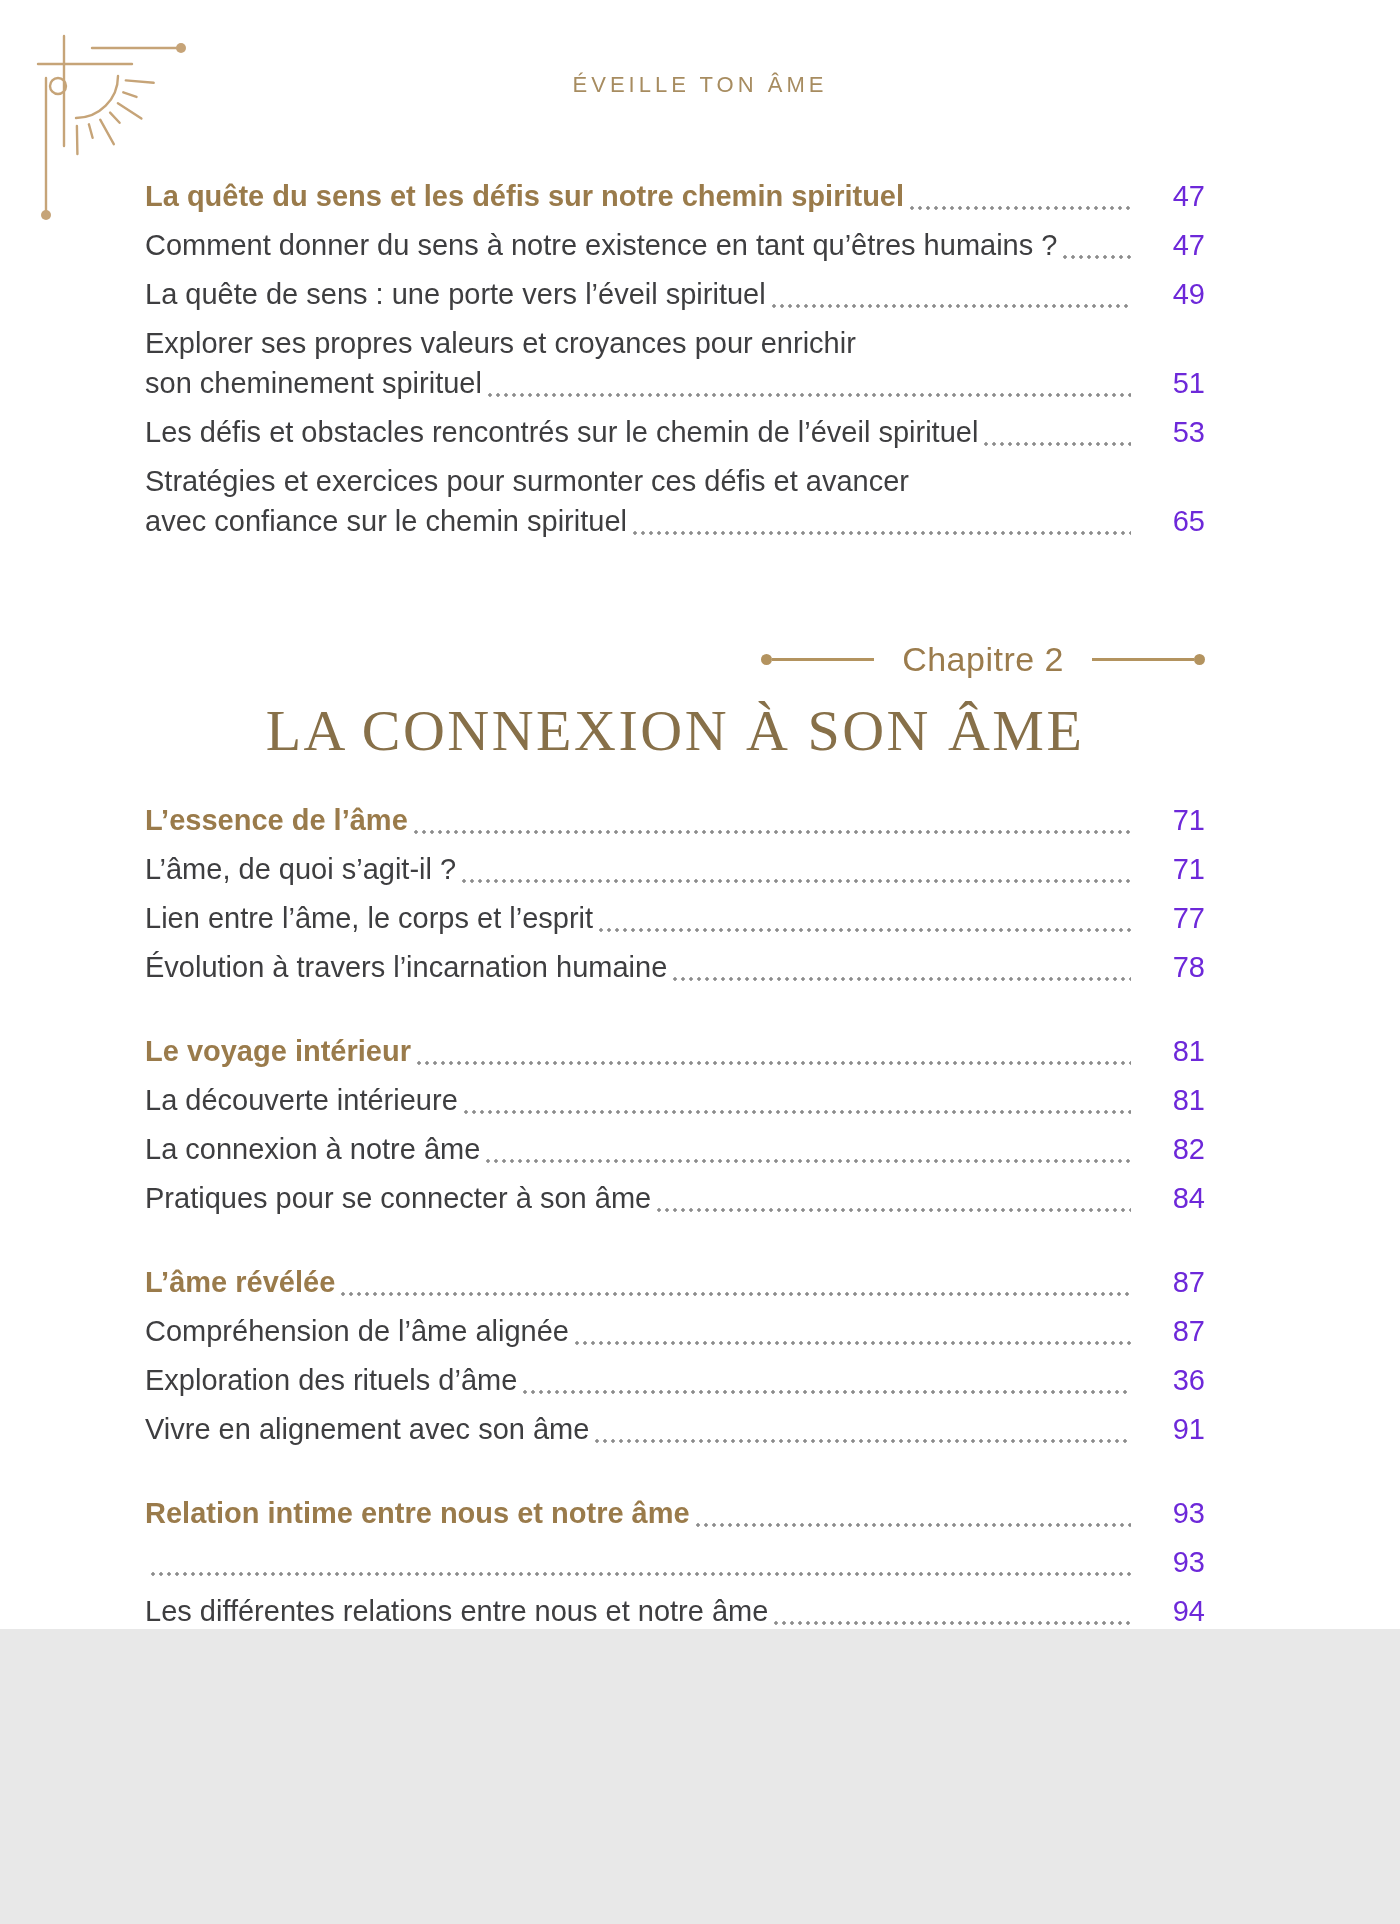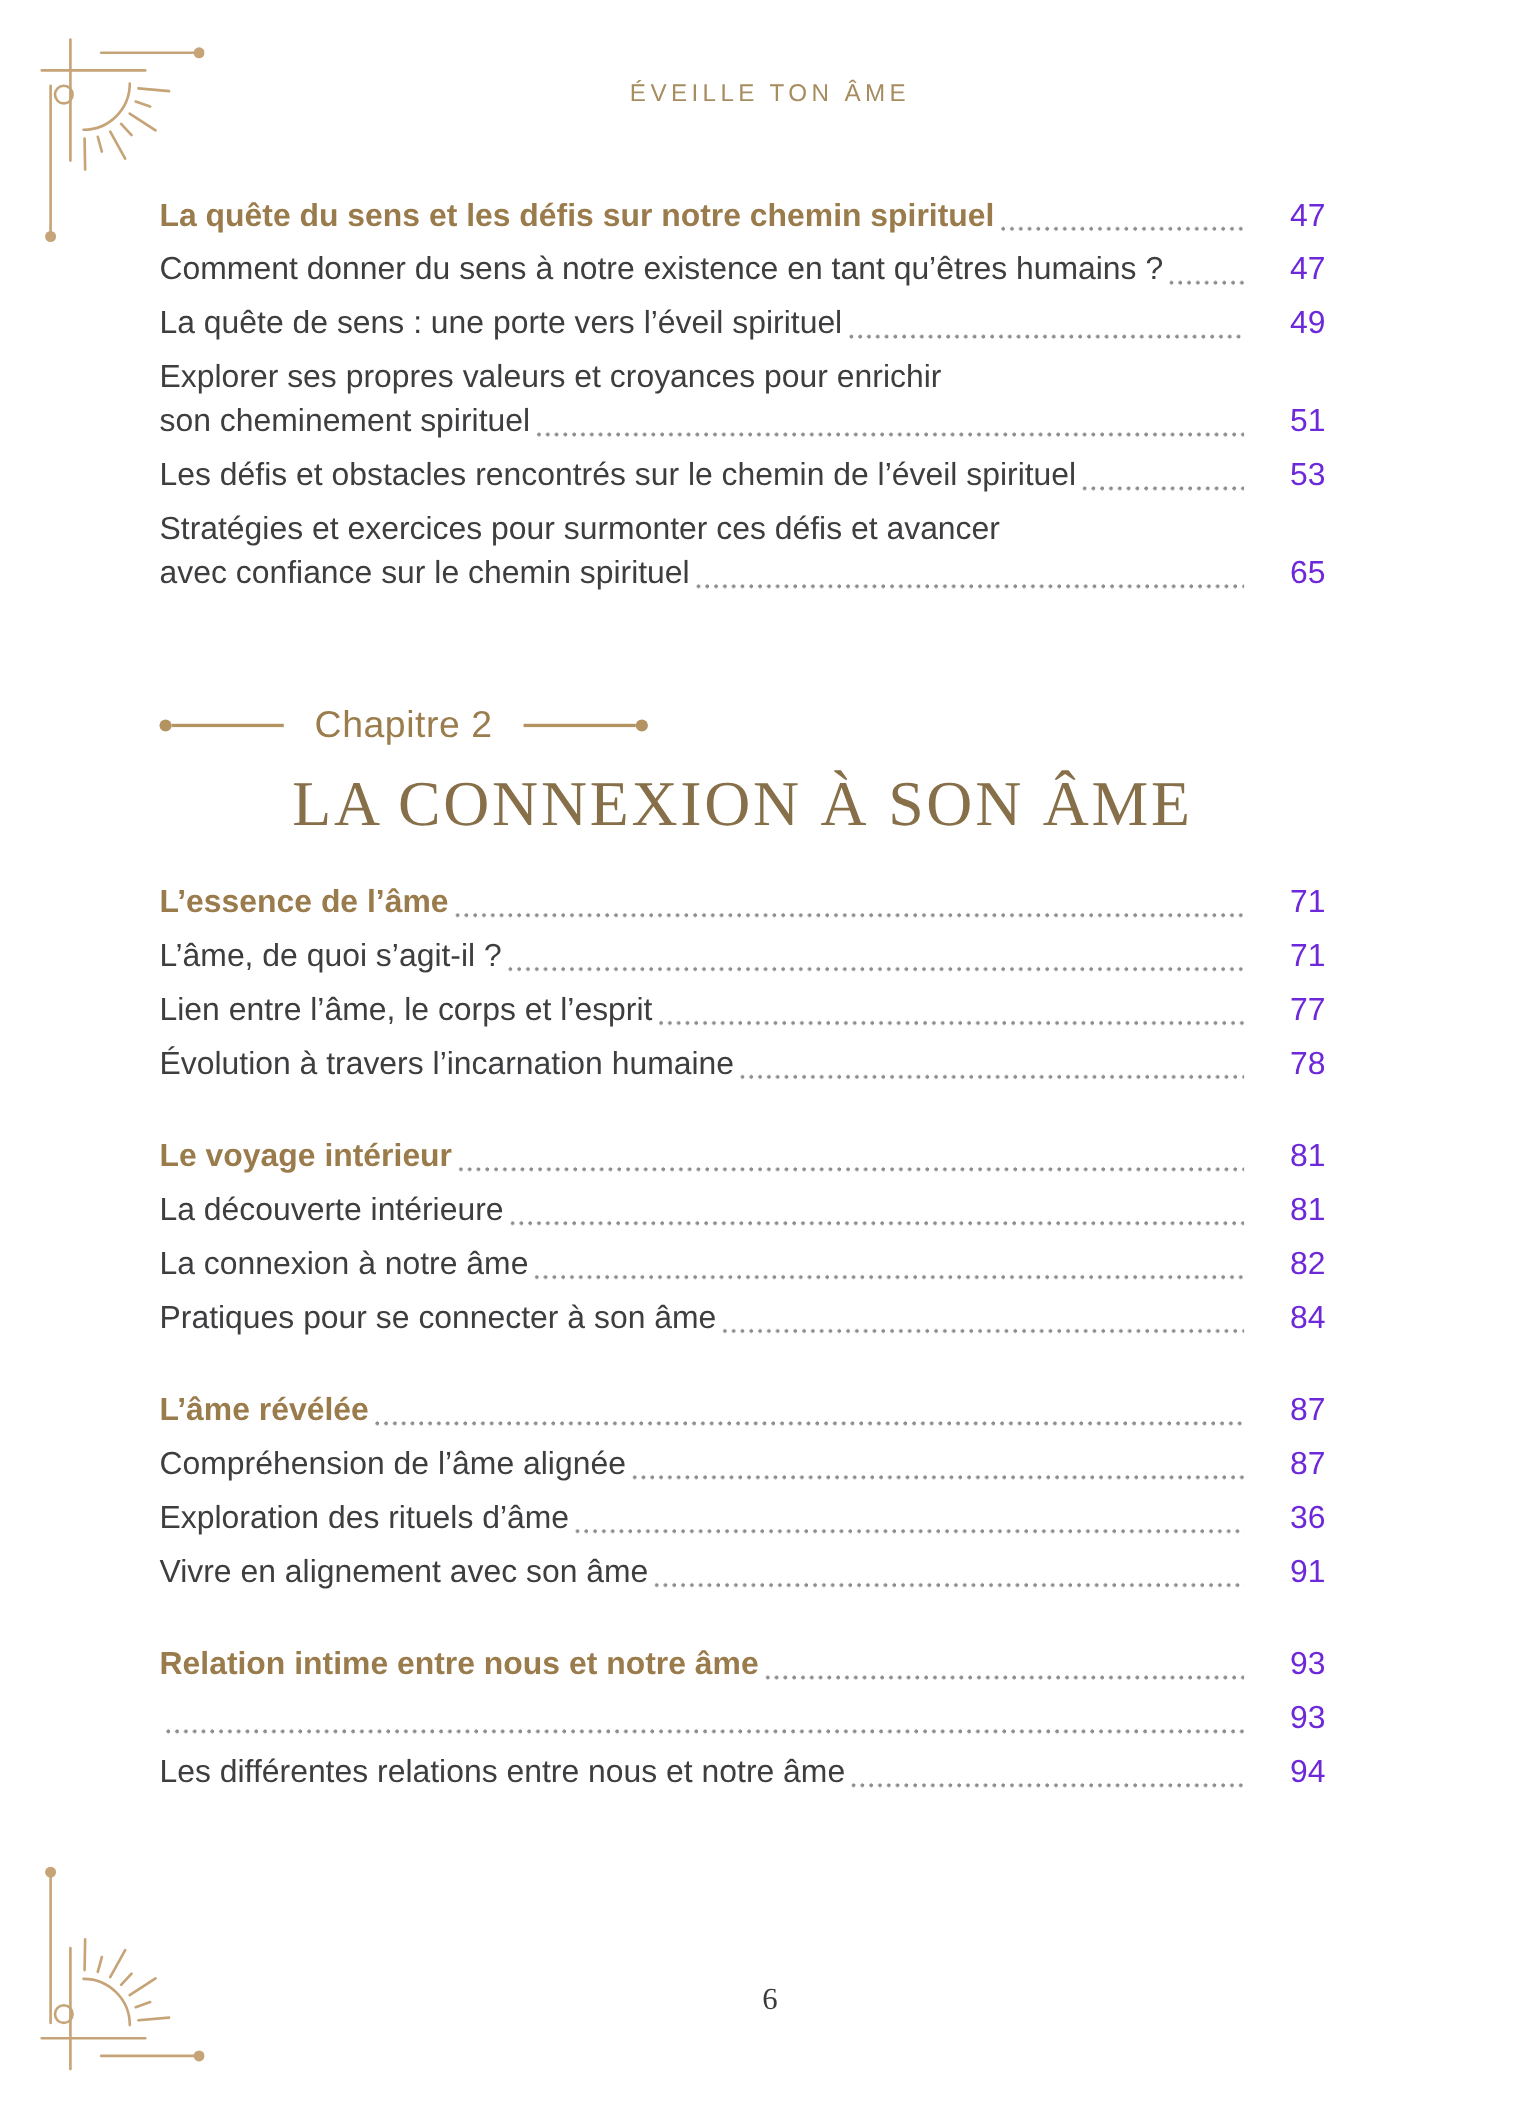--- a/index.html
+++ b/index.html
@@ -1,18 +1,18 @@
 <!DOCTYPE html>
 <html lang="fr"><head>
 <meta charset="utf-8">
 <style>
   html,body{margin:0;padding:0;background:#e8e8e8;}
   .page{
     position:relative;
-    width:1400px;height:1924px;
+    width:1400px;height:1629px;
     margin:0 auto;
     background:#ffffff;
     font-family:"Liberation Sans",sans-serif;
     color:#3e3e40;
     overflow:hidden;
   }
   
   .ornament{position:absolute;left:36px;}
   .ornament.top{top:34px;}
   .ornament.bottom{top:1688px;transform:scaleY(-1);}
@@ -38,21 +38,21 @@
     align-self:stretch;margin:0 18px 0 6px;
   }
   .leader::after{
     content:"";position:absolute;left:0;right:0;bottom:6px;height:4px;
     background-image:radial-gradient(circle at 2px 2px,#8c8c8c 1.5px,transparent 1.9px);
     background-size:8px 4px;background-repeat:repeat-x;
   }
   .pagenum{flex:0 0 auto;min-width:56px;text-align:right;color:#6d28d9;}
   
   .chapter-head{margin-top:99px;}
-  .chapter-label-row{display:flex;align-items:center;justify-content:flex-start;}
+  .chapter-label-row{display:flex;align-items:center;justify-content:flex-end;}
   .deco-dot{width:11px;height:11px;border-radius:50%;background:#b3935f;flex:0 0 auto;}
   .deco-line{width:102px;height:3px;background:#b3935f;flex:0 0 auto;}
   .chapter-label{
     margin:0 28px;font-size:34px;color:#9b7c4d;letter-spacing:.5px;white-space:nowrap;
   }
   .chapter-title{
     margin-top:18px;text-align:center;
     font-family:"Liberation Serif",serif;
     font-size:58px;letter-spacing:2.5px;
     color:#877049;white-space:nowrap;

